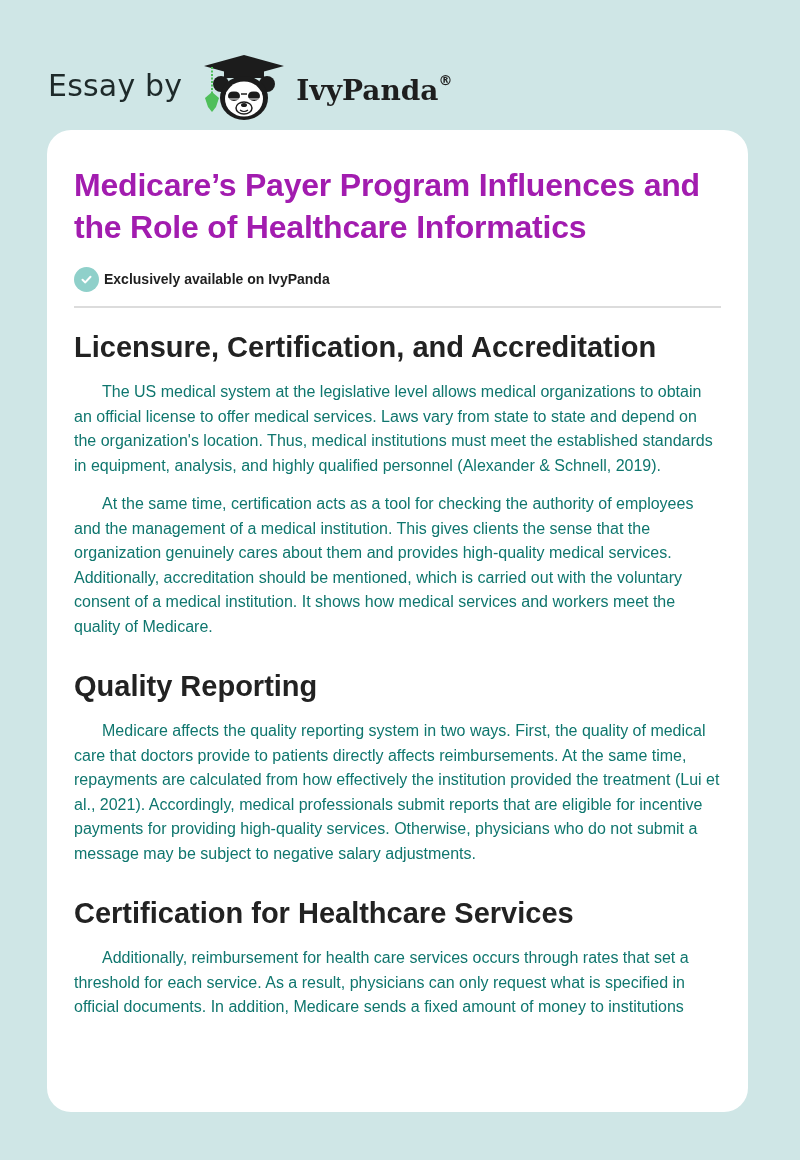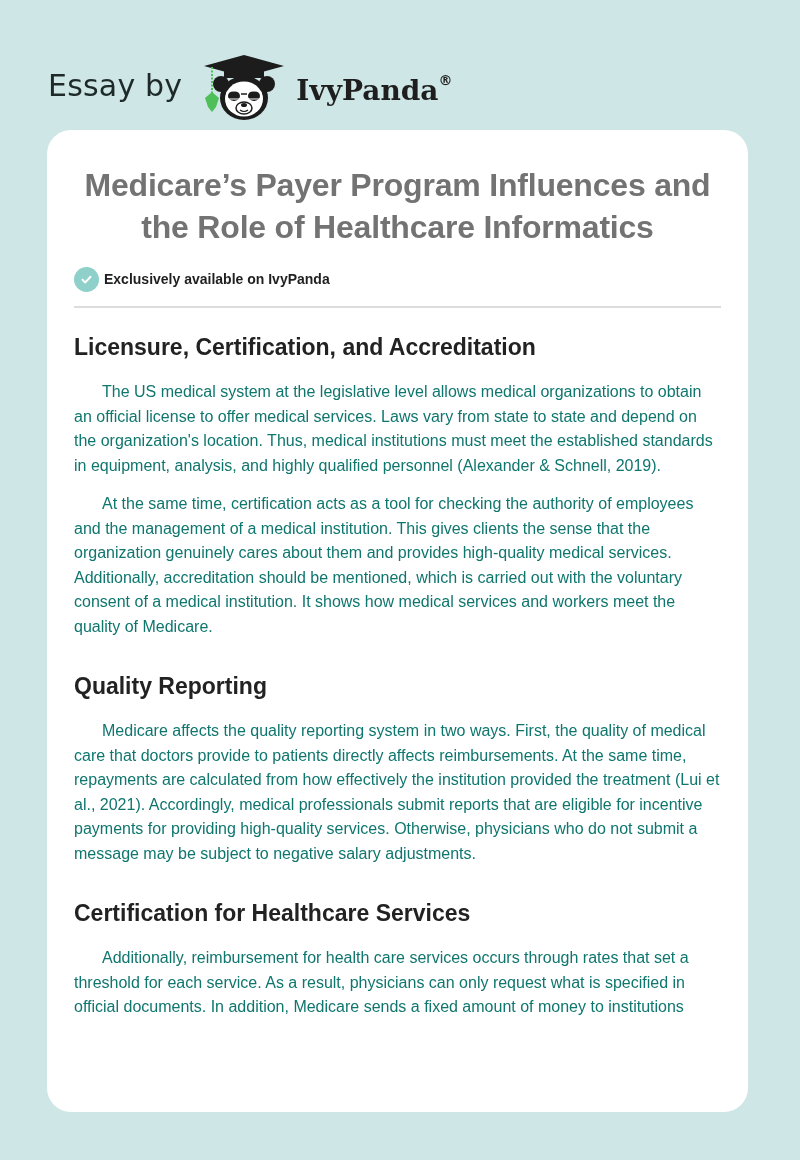--- a/index.html
+++ b/index.html
@@ -58,24 +58,23 @@
     overflow: hidden;
   }
   .card-inner {
     padding: 34px 27px 0 27px;
   }
   .title {
     font-family: "Liberation Sans", sans-serif;
     font-weight: bold;
     font-size: 32px;
     line-height: 42px;
-    color: #737373;
+    color: #a21caf;
     margin: 0;
     letter-spacing: -0.2px;
-    text-align: center;
   }
   .badge {
     display: flex;
     align-items: center;
     margin-top: 18px;
     height: 26px;
     text-align: right;
   }
   .badge-icon {
     width: 25px;
@@ -101,21 +100,21 @@
     font-family: "Liberation Sans", sans-serif;
     font-weight: bold;
     font-size: 27px;
     color: #222;
     margin: 24px 0 0 0;
     line-height: 34px;
   }
   h3 {
     font-family: "Liberation Sans", sans-serif;
     font-weight: bold;
-    font-size: 23px;
+    font-size: 29px;
     color: #222;
     margin: 24px 0 0 0;
     line-height: 30px;
   }
   p {
     font-size: 16px;
     line-height: 24.5px;
     color: #0f766e;
     margin: 18px 0 0 0;
     text-indent: 28px;

